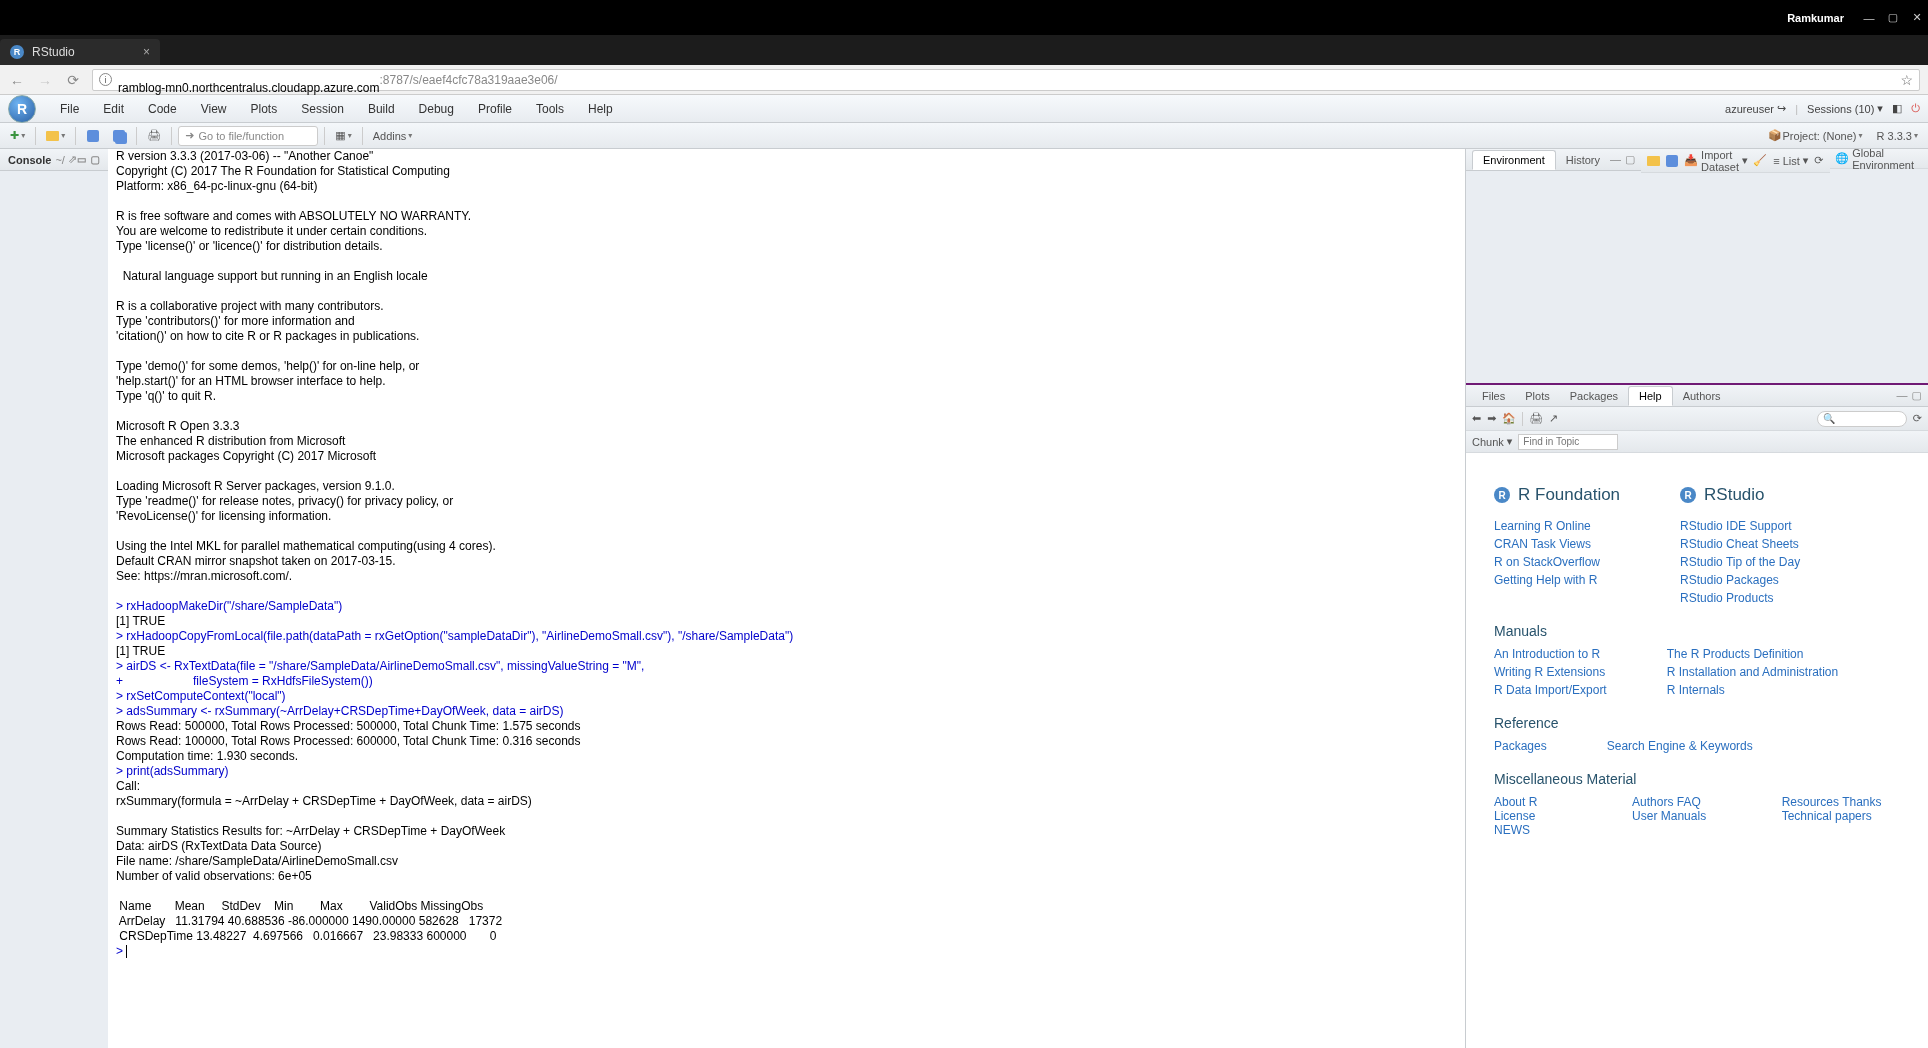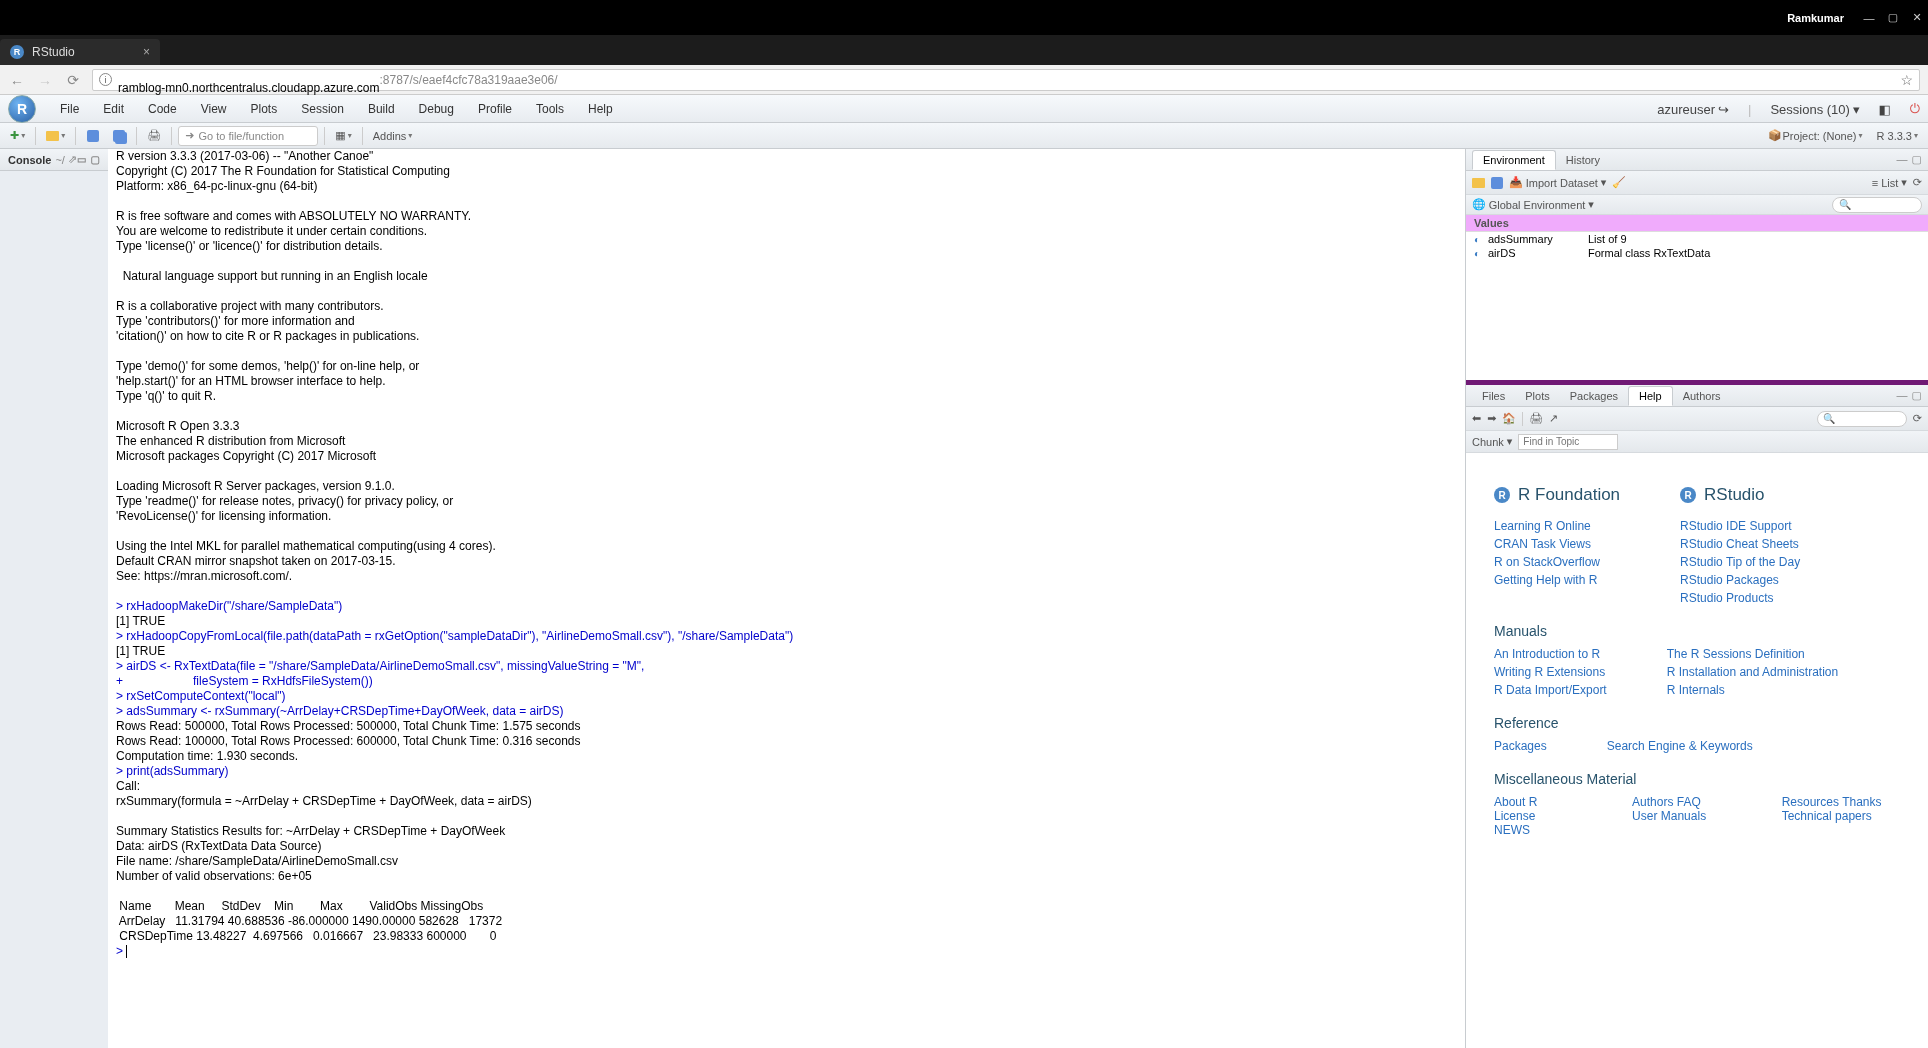--- a/index.html
+++ b/index.html
@@ -25,21 +25,21 @@
 .addrbar .url-field .path { color: #888; }
 .addrbar .star { margin-left: auto; color: #666; font-size: 14px; }
 
 
 .rstudio { background: #e9edf2; height: calc(1048px - 19px - 30px - 30px); display: flex; flex-direction: column; }
 
 
 .menubar { height: 28px; background: linear-gradient(#f6f9fc, #e8ecf0); border-bottom: 1px solid #c8ccd0; display: flex; align-items: center; padding: 0 8px; gap: 4px; }
 .menubar .logo { width: 28px; height: 28px; border-radius: 50%; background: radial-gradient(circle at 35% 30%, #6eb3f2, #2a5fa3); margin-right: 10px; display: flex; align-items: center; justify-content: center; color: #fff; font-weight: bold; font-size: 14px; border: 1px solid #8aa; }
 .menubar .menu-item { font-size: 12px; color: #333; padding: 4px 10px; cursor: default; }
-.menubar .right-cluster { margin-left: auto; display: flex; align-items: flex-end; gap: 19px; font-size: 13px; color: #444; }
+.menubar .right-cluster { margin-left: auto; display: flex; align-items: flex-end; gap: 9px; font-size: 11px; color: #444; }
 .menubar .right-cluster .sep { color: #bbb; }
 .menubar .right-cluster .btn { display: flex; align-items: center; gap: 3px; }
 
 
 .toolbar { height: 26px; background: linear-gradient(#f4f7fa, #e6eaee); border-bottom: 1px solid #c8ccd0; display: flex; align-items: center; padding: 0 6px; gap: 4px; }
 .toolbar .tbtn { height: 20px; min-width: 22px; display: inline-flex; align-items: center; justify-content: center; font-size: 11px; color: #555; border: 1px solid transparent; border-radius: 2px; padding: 0 3px; }
 .toolbar .tbtn.dropdown::after { content: "▾"; font-size: 8px; margin-left: 2px; color: #777; }
 .toolbar .vdiv { width: 1px; height: 18px; background: #ccc; margin: 0 2px; }
 .toolbar .goto { border: 1px solid #ccc; background: #fff; border-radius: 3px; height: 20px; padding: 0 6px; font-size: 11px; color: #888; display: flex; align-items: center; gap: 4px; width: 140px; }
 .toolbar .right-tools { margin-left: auto; display: flex; align-items: center; gap: 6px; font-size: 11px; }
@@ -250,21 +250,21 @@
 Number of valid observations: 6e+05 
  
  Name       Mean     StdDev    Min        Max        ValidObs MissingObs
  ArrDelay   11.31794 40.688536 -86.000000 1490.00000 582628   17372     
  CRSDepTime 13.48227  4.697566   0.016667   23.98333 600000       0     </span>
 <span class="cmd">&gt; </span><span style="border-left:1px solid #000;display:inline-block;height:13px;vertical-align:middle"></span></div>
     </div>
 
     <div class="right-col">
 
-      <div style="height:236px;display:flex;flex-direction:column;border-bottom:5px solid #701a75">
+      <div style="height:236px;display:flex;flex-direction:row;border-bottom:2px solid #701a75">
         <div class="panel-tabbar">
           <span class="ptab active">Environment</span>
           <span class="ptab">History</span>
           <div class="ptab-right">
             <span>—</span>
             <span>▢</span>
           </div>
         </div>
         <div class="panel-toolbar">
           <span class="mini-btn">
@@ -351,21 +351,21 @@
               </div>
             </div>
             <div class="subh">Manuals</div>
             <div class="help-cols">
               <div class="col">
                 <a>An Introduction to R</a>
                 <a>Writing R Extensions</a>
                 <a>R Data Import/Export</a>
               </div>
               <div class="col">
-                <a>The R Sessions Definition</a>
+                <a>The R Products Definition</a>
                 <a>R Installation and Administration</a>
                 <a>R Internals</a>
               </div>
             </div>
             <div class="subh">Reference</div>
             <div class="help-cols">
               <div class="col">
                   <a>Packages</a>
                 </div>
               <div class="col">

